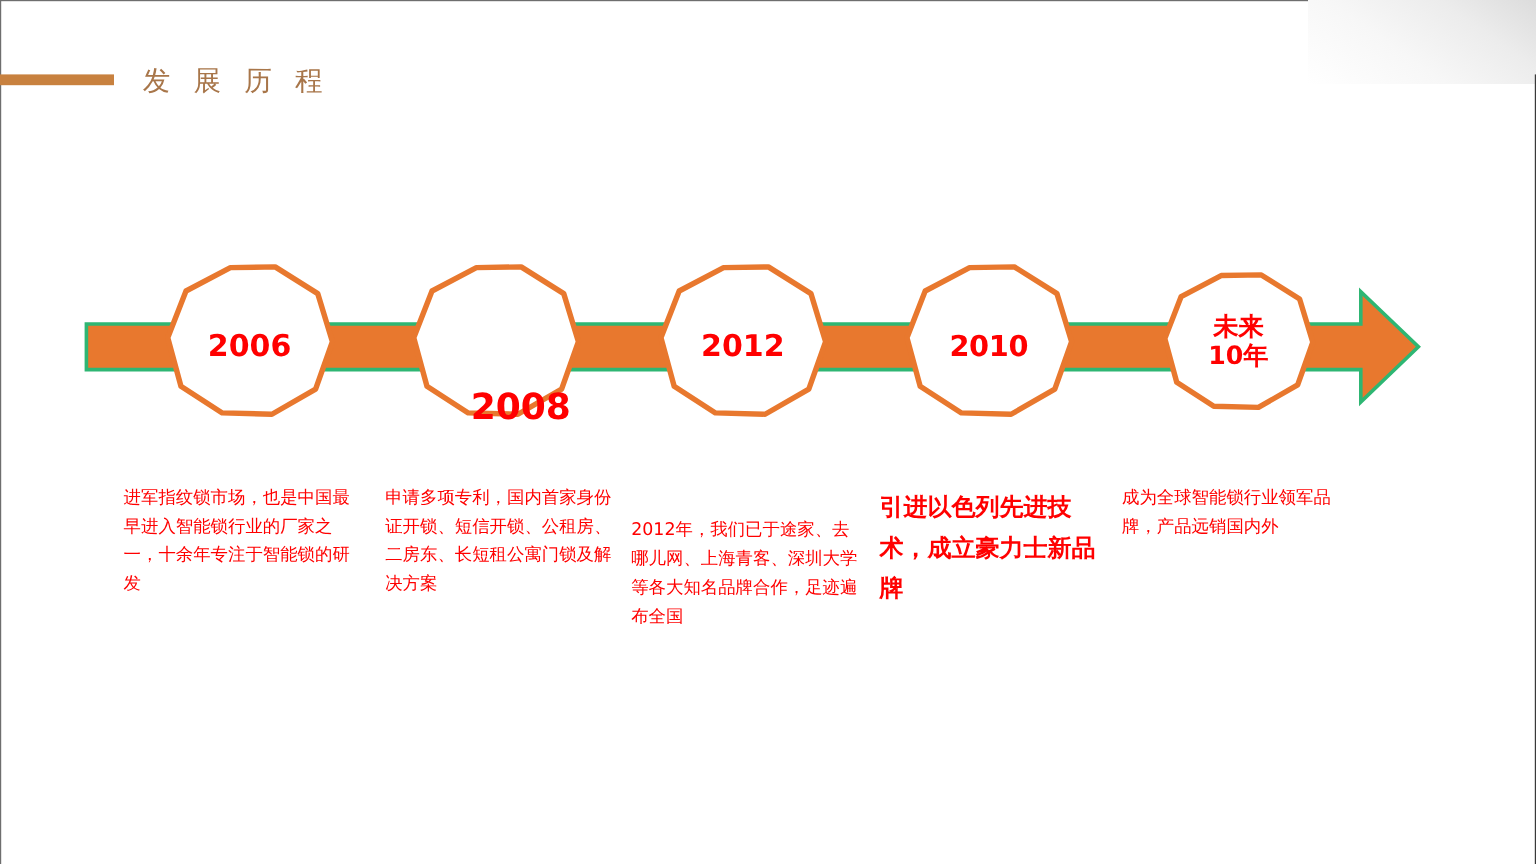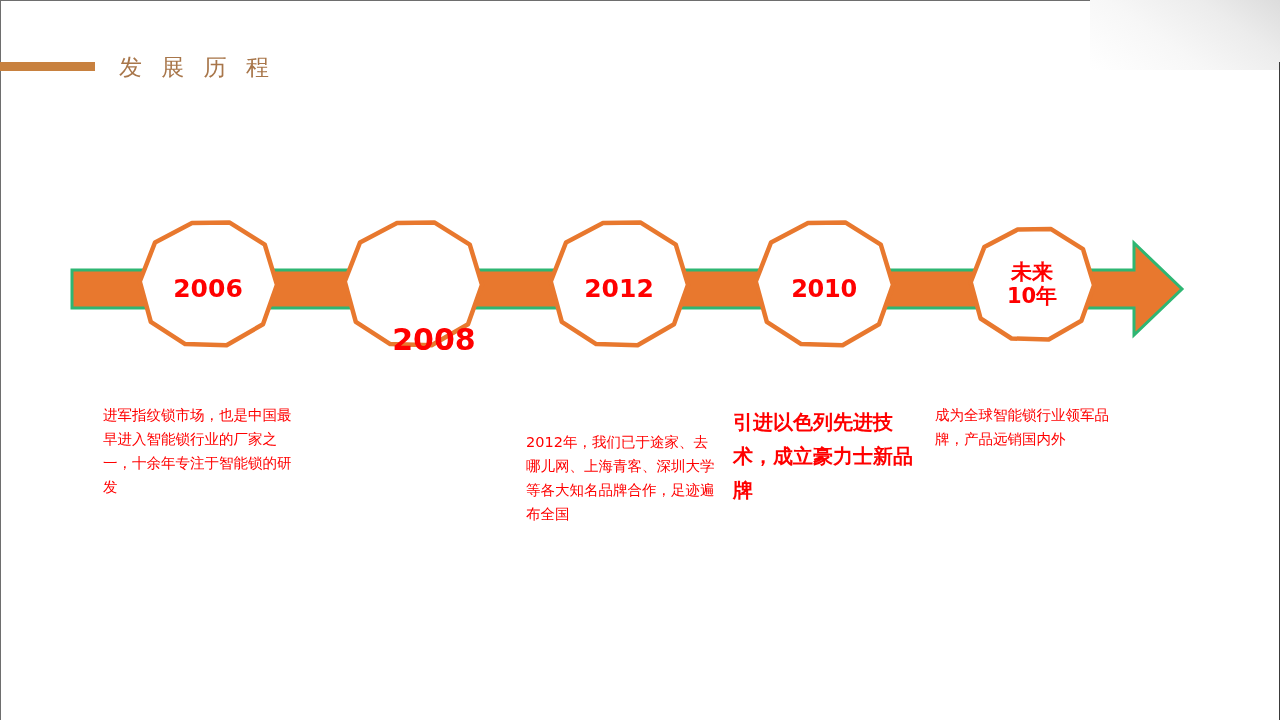--- a/index.html
+++ b/index.html
@@ -128,18 +128,19 @@
     </svg>
 
     <div class="node-label y1">2006</div>
     <div class="node-label y2">2008</div>
     <div class="node-label y3">2012</div>
     <div class="node-label y4">2010</div>
     <div class="node-label y5">未来
 10年</div>
 
     <div class="desc d1">进军指纹锁市场，也是中国最早进入智能锁行业的厂家之一，十余年专注于智能锁的研发</div>
+    <div class="desc d2">申请多项专利，国内首家身份证开锁、短信开锁、公租房、二房东、长短租公寓门锁及解决方案</div>
     <div class="desc d3">2012年，我们已于途家、去哪儿网、上海青客、深圳大学等各大知名品牌合作，足迹遍布全国</div>
     <div class="desc d5">成为全球智能锁行业领军品牌，产品远销国内外</div>
     <div class="desc d4">引进以色列先进技术，成立豪力士新品牌</div>
 
   </div>
 </div>
 
 </body></html>

